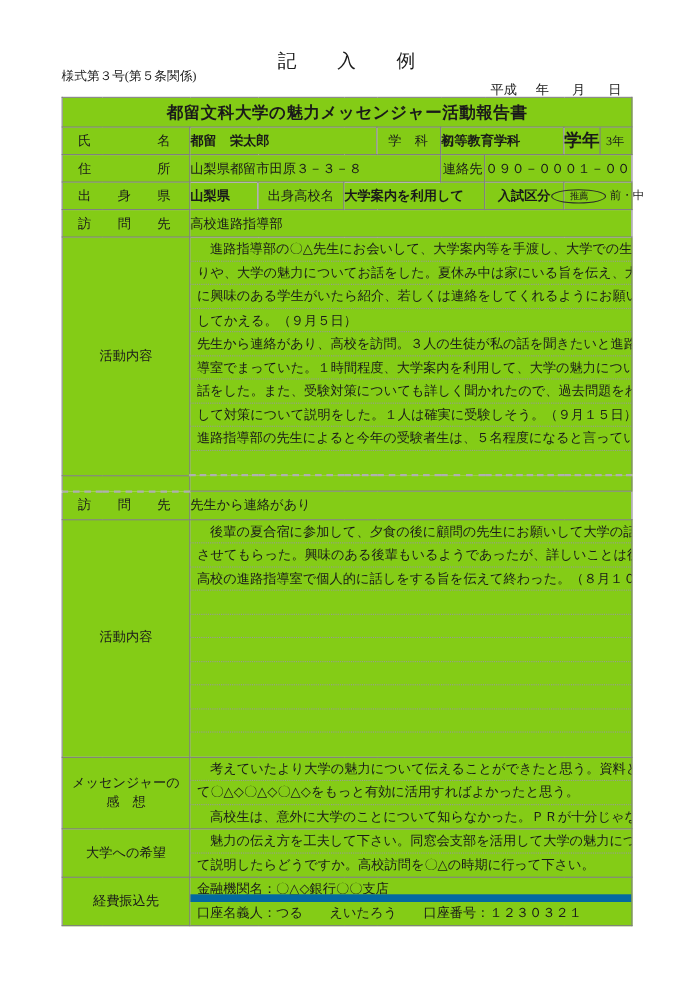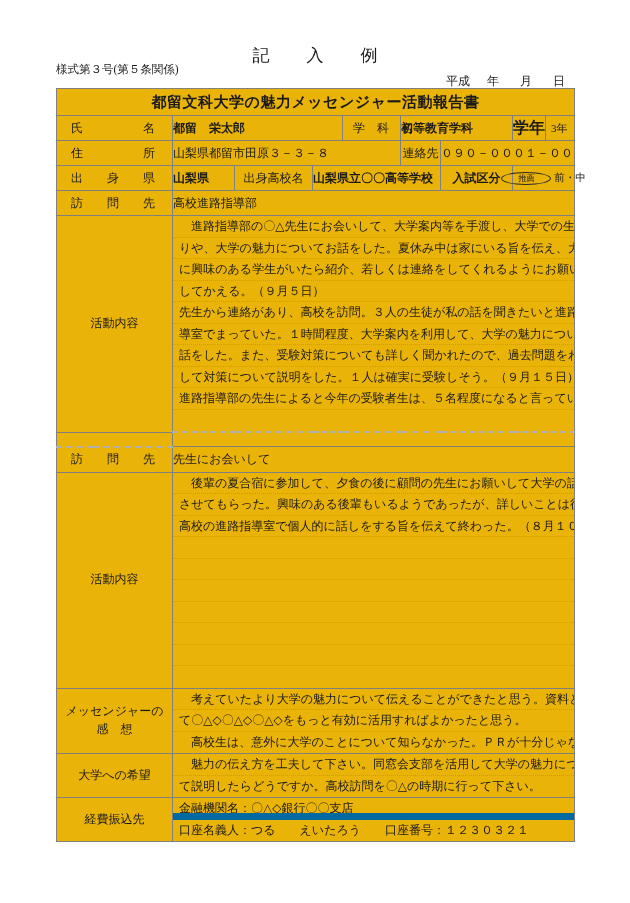--- a/index.html
+++ b/index.html
@@ -57,21 +57,21 @@
     top: 88px;
     width: 518px;
     border-collapse: collapse;
     table-layout: fixed;
     font-size: 12px;
   }
   .tbl td {
     border: 1px solid #808080;
     padding: 0;
     vertical-align: middle;
-    background: #eab308;
+    background: #84cc16;
   }
 
   .title-cell {
     height: 26px;
     text-align: center;
     font-size: 15px;
     font-weight: bold;
     letter-spacing: 0.5px;
   }
 
@@ -215,21 +215,21 @@
         <td class="lbl">連絡先</td>
         <td class="val" colspan="2">０９０－０００１－０００</td>
       </tr>
 
       <tr>
         <td class="lbl" colspan="2">
           <div class="lbl-spread">出　　身　　県</div>
         </td>
         <td class="val b">山梨県</td>
         <td class="lbl">出身高校名</td>
-        <td class="val b" colspan="3">山梨県立〇〇高等学校</td>
+        <td class="val b" colspan="3">大学案内を利用して</td>
         <td class="lbl" style="font-weight:bold">入試区分</td>
         <td>
           <div class="admission">
             <span class="circled">推薦</span>
             <span>前・中</span>
           </div>
         </td>
       </tr>
 
       <tr>
@@ -256,21 +256,21 @@
 
       <tr class="divider-row">
         <td colspan="2"></td>
         <td colspan="7" class="dashed-top"></td>
       </tr>
 
       <tr>
         <td class="lbl" colspan="2" style="border-top:2px dashed #b0b0b0">
           <div class="lbl-spread">訪　　問　　先</div>
         </td>
-        <td class="val" colspan="7">先生にお会いして</td>
+        <td class="val" colspan="7">先生から連絡があり</td>
       </tr>
       <tr>
         <td class="side-lbl" colspan="2">活動内容</td>
         <td class="lines" colspan="7">
           <div class="line indent">後輩の夏合宿に参加して、夕食の後に顧問の先生にお願いして大学の話を</div>
           <div class="line">させてもらった。興味のある後輩もいるようであったが、詳しいことは後日</div>
           <div class="line">高校の進路指導室で個人的に話しをする旨を伝えて終わった。（８月１０日）</div>
           <div class="line"></div>
           <div class="line"></div>
           <div class="line"></div>

